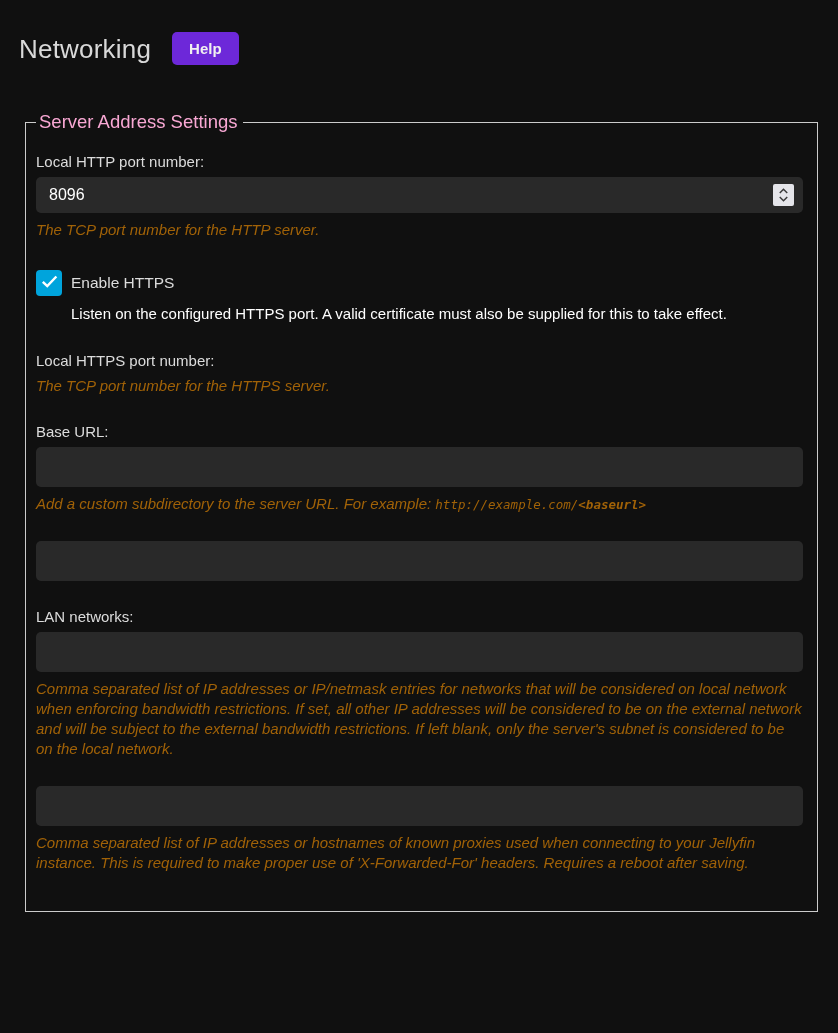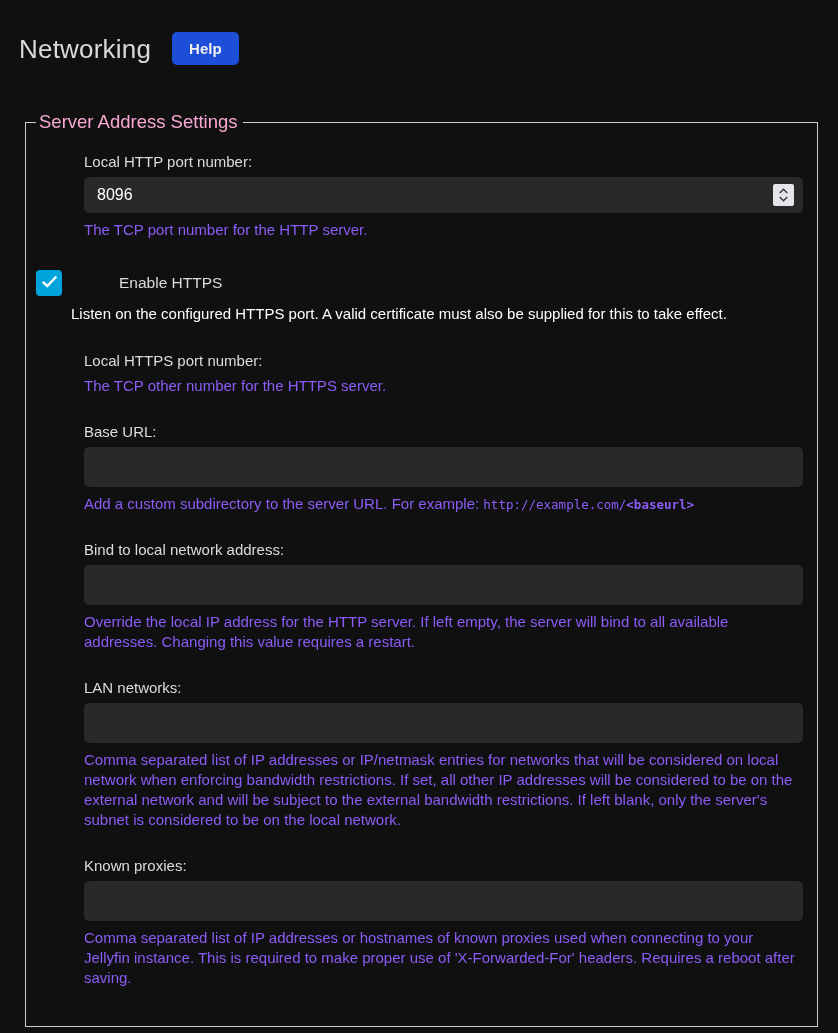--- a/index.html
+++ b/index.html
@@ -19,41 +19,41 @@
     margin-top: 20px;
   }
   .page-title {
     margin: 0;
     font-size: 26px;
     font-weight: 500;
     color: #d9d9d9;
     letter-spacing: 0.2px;
   }
   .help-btn {
-    background: #1d4ed8;
+    background: #6d28d9;
     color: #f0f0f0;
     border: 0;
     border-radius: 5px;
     font-family: inherit;
     font-size: 15px;
     font-weight: 700;
     padding: 8px 17px;
     cursor: pointer;
   }
   fieldset.settings {
     margin: 46px 20px 0 25px;
     border: 1px solid #cccccc;
     padding: 20px 14px 38px 10px;
   }
   legend.settings-legend {
     font-size: 18.5px;
     color: #f9a8d4;
     padding: 0 6px 0 3px;
   }
-  .field { margin-bottom: 27px; margin-left: 48px; }
+  .field { margin-bottom: 27px; }
   .field-label {
     display: block;
     font-size: 15px;
     color: #dcdcdc;
     margin-bottom: 7px;
   }
   .tb {
     display: block;
     width: 100%;
     background: #292929;
@@ -79,31 +79,32 @@
     display: flex;
     flex-direction: column;
     align-items: center;
     justify-content: center;
     gap: 2px;
     cursor: pointer;
   }
   .spinner svg { display: block; }
   .helper {
     font-size: 15px;
-    color: #8b5cf6;
+    color: #a16207;
     margin-top: 7px;
     line-height: 1.33;
+    font-style: italic;
   }
   .mono {
     font-family: "DejaVu Sans Mono", monospace;
     font-size: 12.5px;
   }
   .mono-bold { font-weight: 700; }
   .checkbox-field { margin: 30px 0 28px; }
-  .checkbox-row { display: flex; align-items: center; gap: 48px; }
+  .checkbox-row { display: flex; align-items: center; }
   .checkbox {
     width: 26px;
     height: 26px;
     border-radius: 4px;
     display: flex;
     align-items: center;
     justify-content: center;
     cursor: pointer;
     flex: 0 0 auto;
   }
@@ -157,40 +158,37 @@
               <path d="M1.8 7.4 L6.6 12 L16.4 1.6" fill="none" stroke="#ffffff" stroke-width="2.6"></path>
             </svg></span>
       </div>
       <span class="checkbox-label">Enable HTTPS</span>
     </div>
     <div class="checkbox-desc">Listen on the configured HTTPS port. A valid certificate must also be supplied for this to take effect.</div>
   </div>
 
   <div class="field">
     <label class="field-label">Local HTTPS port number:</label>
-    <div class="helper">The TCP other number for the HTTPS server.</div>
+    <div class="helper">The TCP port number for the HTTPS server.</div>
   </div>
 
   <div class="field">
     <label class="field-label">Base URL:</label>
     <input type="text" class="tb text" value="" style="">
     <div class="helper"><span>Add a custom subdirectory to the server URL. For example: </span><span class="mono">http://example.com/</span><span class="mono mono-bold">&lt;baseurl&gt;</span></div>
   </div>
 
   <div class="field">
-    <label class="field-label">Bind to local network address:</label>
     <input type="text" class="tb text" value="" style="">
-    <div class="helper">Override the local IP address for the HTTP server. If left empty, the server will bind to all available addresses. Changing this value requires a restart.</div>
   </div>
 
   <div class="field">
     <label class="field-label">LAN networks:</label>
     <input type="text" class="tb text" value="" style="">
     <div class="helper">Comma separated list of IP addresses or IP/netmask entries for networks that will be considered on local network when enforcing bandwidth restrictions. If set, all other IP addresses will be considered to be on the external network and will be subject to the external bandwidth restrictions. If left blank, only the server's subnet is considered to be on the local network.</div>
   </div>
 
   <div class="field" style="margin-bottom:0;">
-    <label class="field-label">Known proxies:</label>
     <input type="text" class="tb text" value="" style="">
     <div class="helper">Comma separated list of IP addresses or hostnames of known proxies used when connecting to your Jellyfin instance. This is required to make proper use of 'X-Forwarded-For' headers. Requires a reboot after saving.</div>
   </div>
 
 </fieldset>
 
 </body></html>

